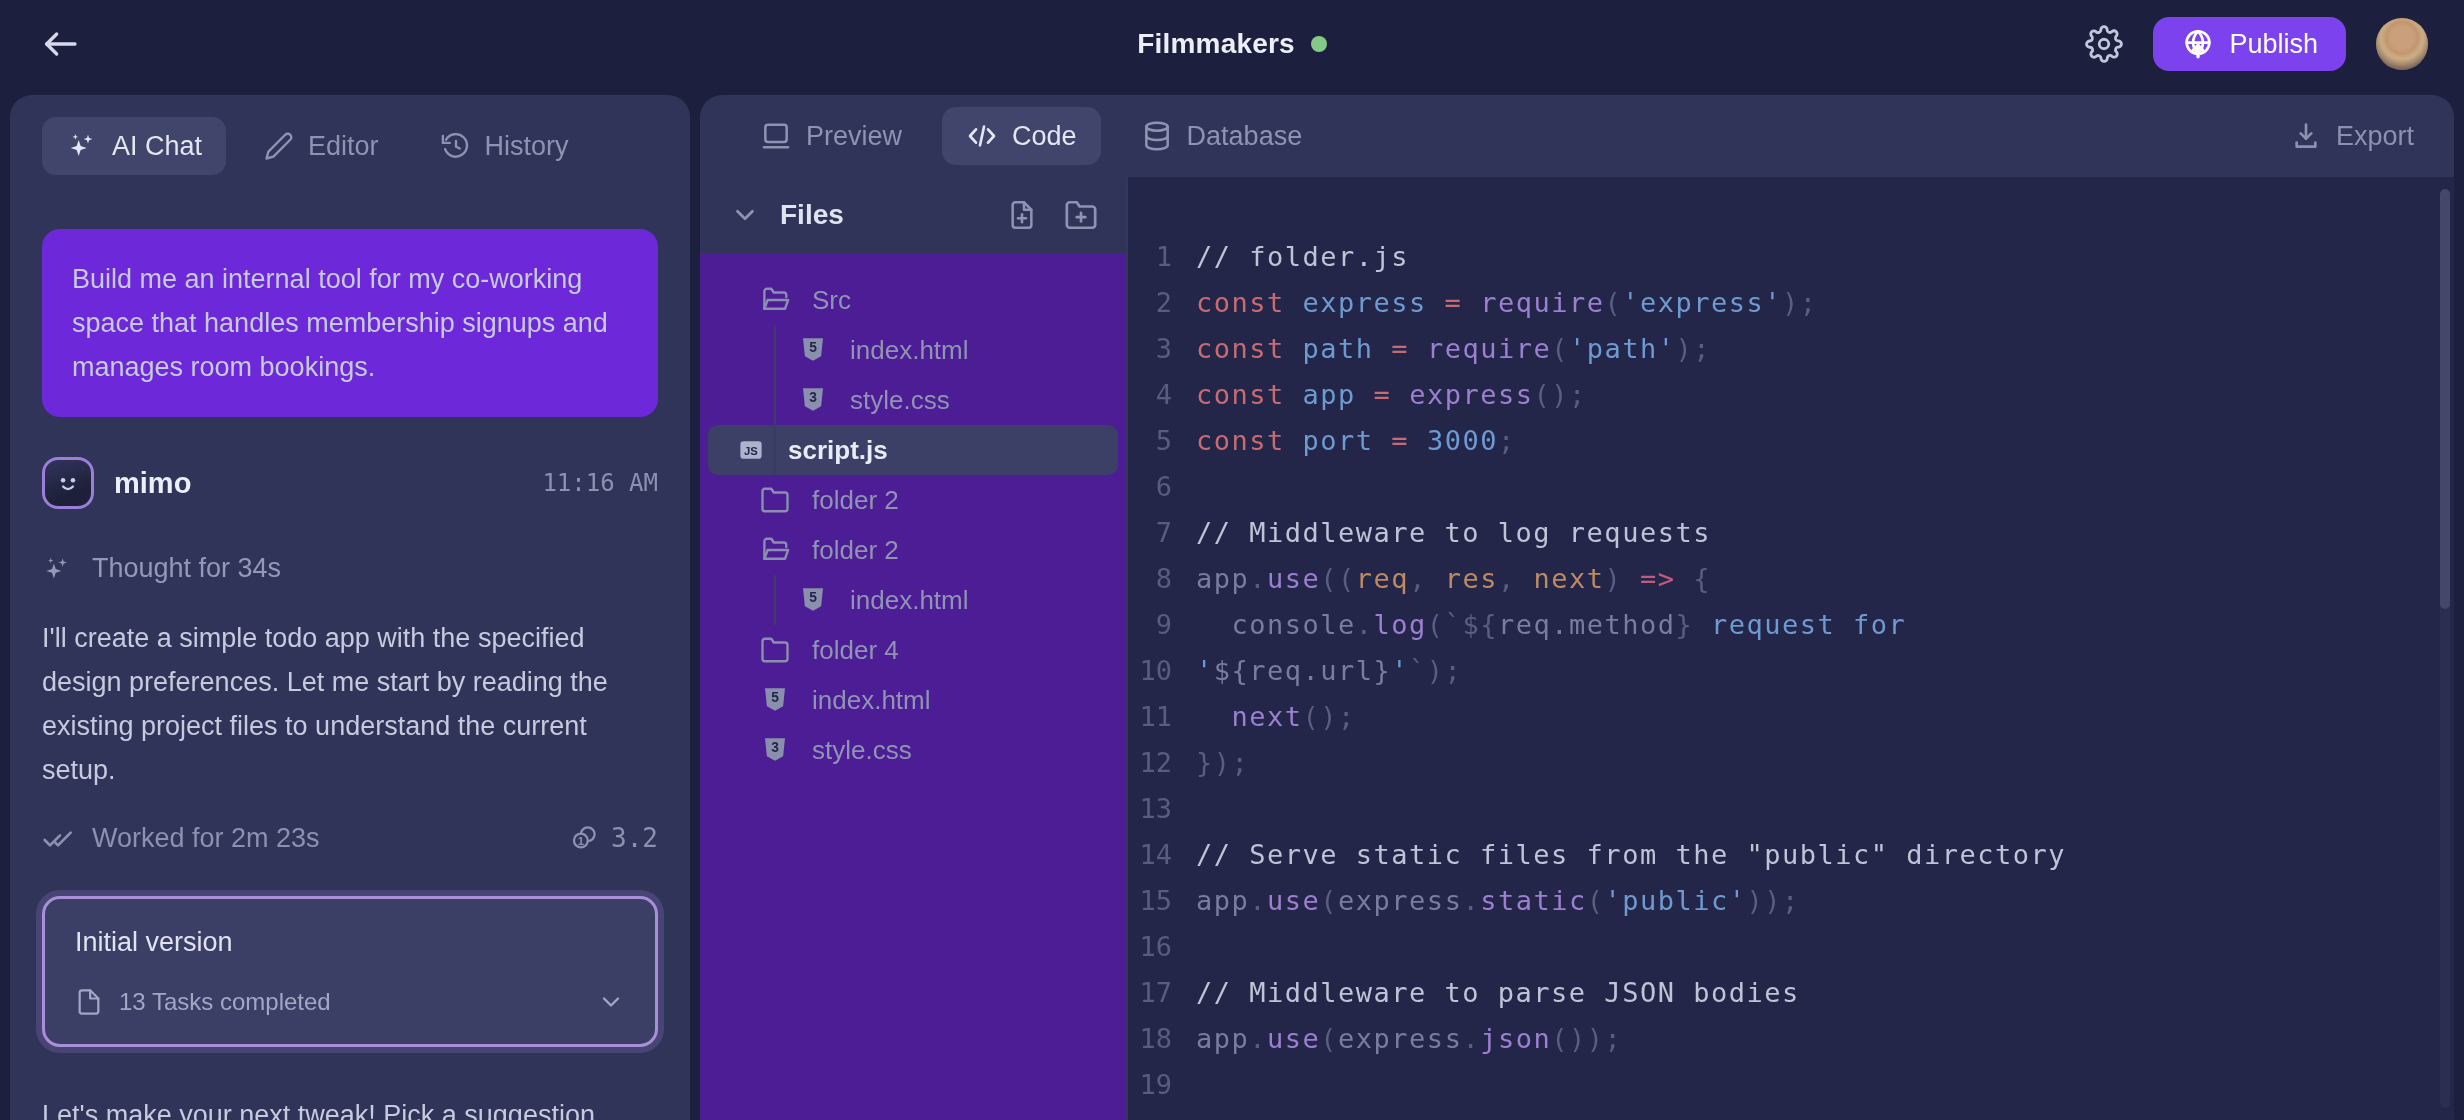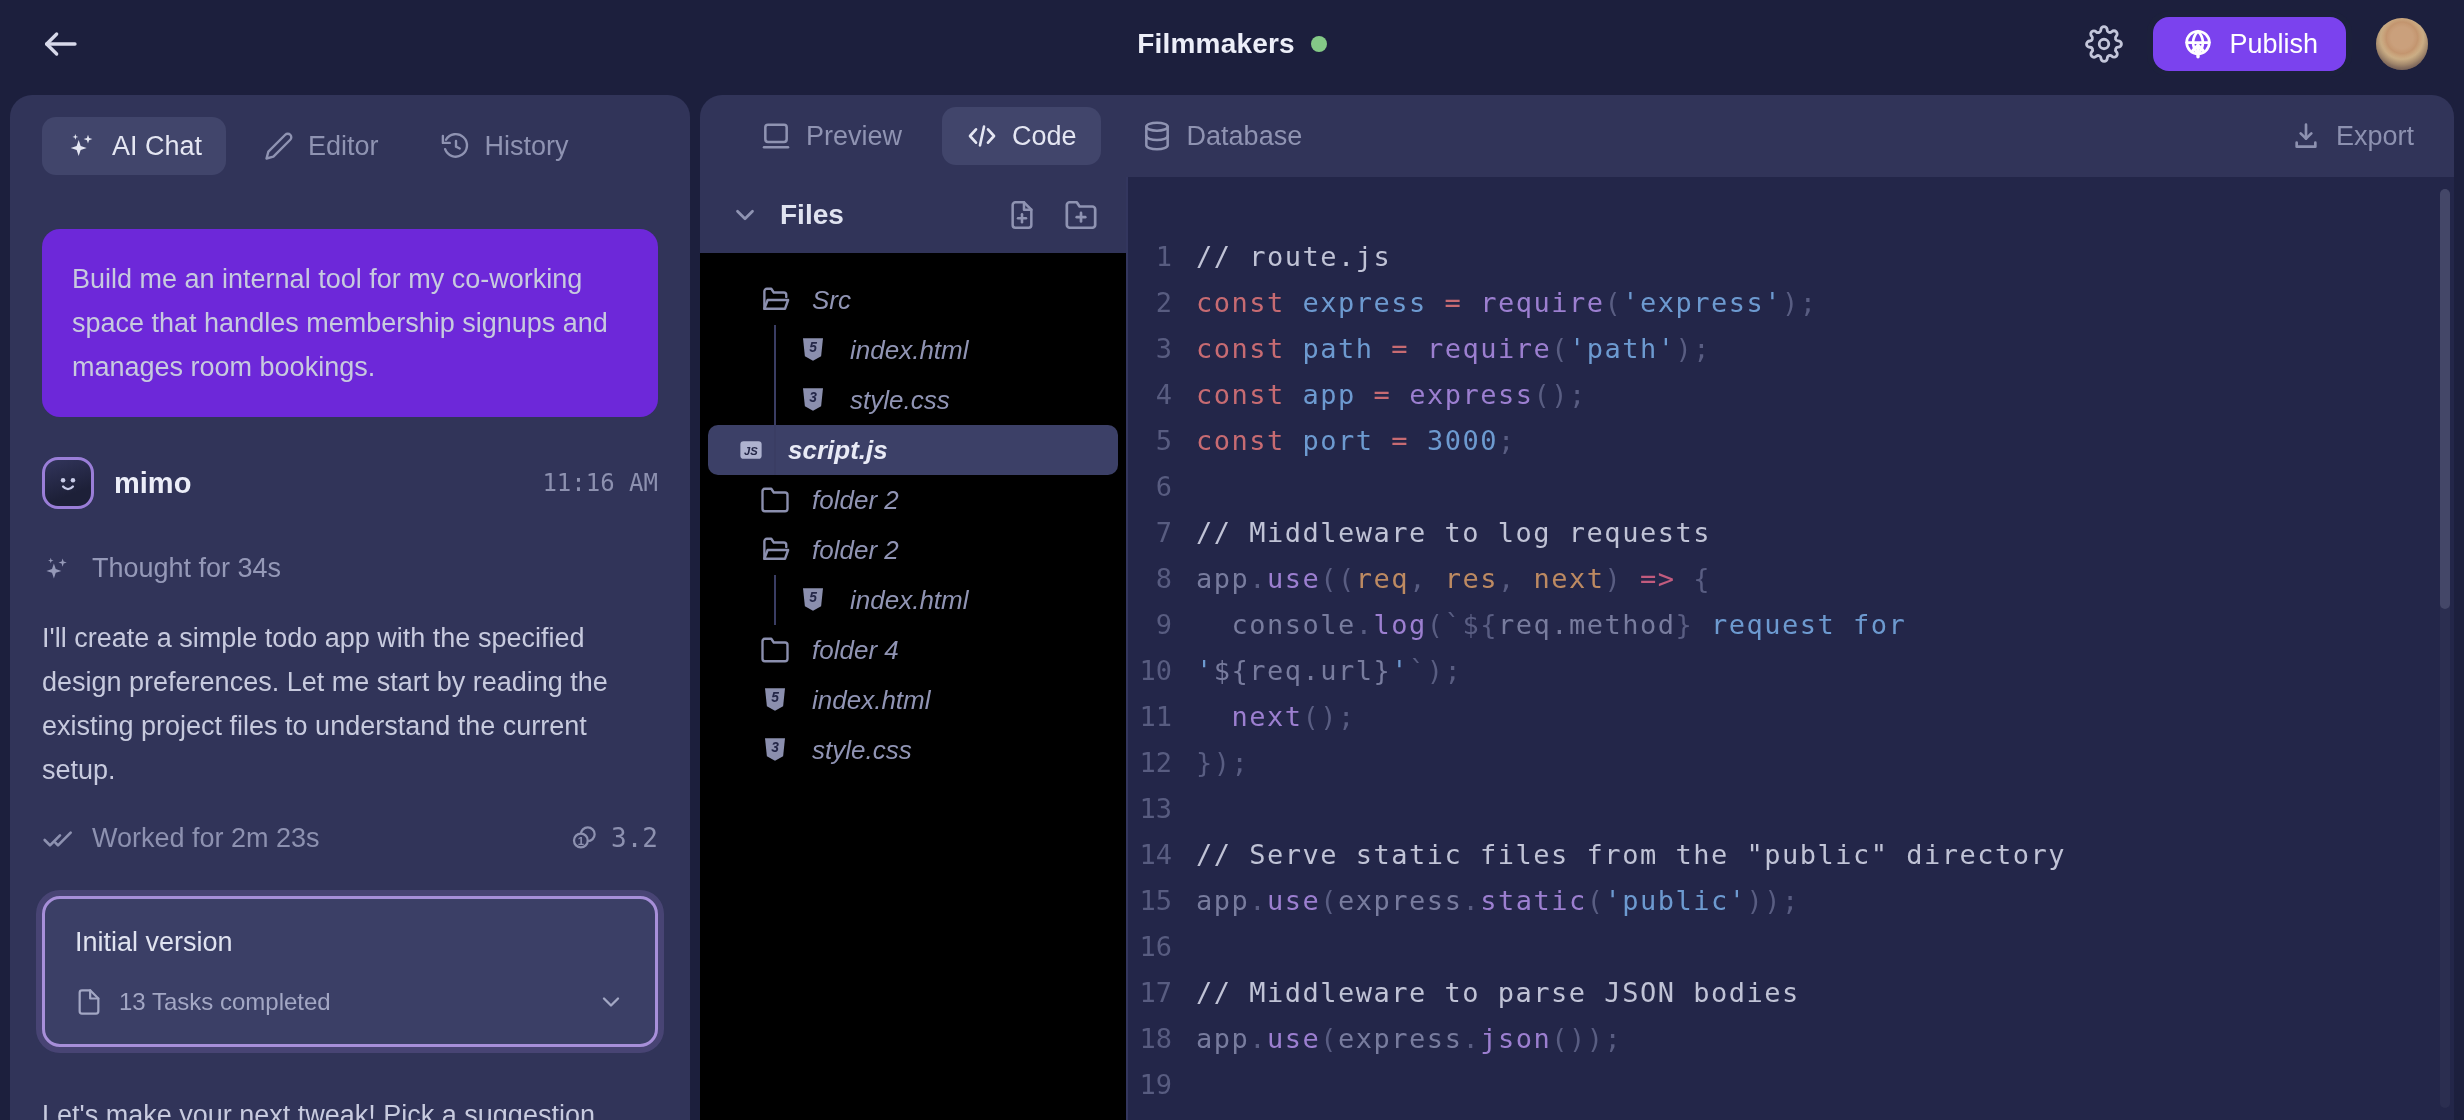--- a/index.html
+++ b/index.html
@@ -75,21 +75,21 @@
                 color:#8d91b0; font-size:27px; font-weight:500; cursor:pointer; }
 
   .ws-body { position:absolute; left:0; top:82px; right:0; bottom:0; display:flex; }
 
   
   .files-col { width:426px; flex:none; display:flex; flex-direction:column; }
   .files-header { height:76px; display:flex; align-items:center; padding:0 28px 0 30px;
                   background:#313459; color:#8f93b2; }
   .files-title { margin-left:20px; font-size:28px; font-weight:600; color:#e0e3f0; }
   .files-actions { margin-left:auto; display:flex; align-items:center; gap:26px; }
-  .files-tree { flex:1; background:#000000; padding:22px 8px 0 8px; position:relative;font-style:italic; }
+  .files-tree { flex:1; background:#4c1d95; padding:22px 8px 0 8px; position:relative; }
 
   .tree-row { position:relative; height:50px; display:flex; align-items:center;
               color:#9094b4; font-size:26px; cursor:pointer; border-radius:10px; }
   .tree-row .ticon { flex:none; display:flex; }
   .tree-row.lvl0 { padding-left:52px; }
   .tree-row.lvl1 { padding-left:90px; }
   .tree-row.selected { background:#3c4067; color:#e9ebf6; font-weight:600;padding-left:28px; }
   .tree-row .tname { margin-left:22px; white-space:nowrap; }
   .guide { position:absolute; left:66px; top:0; bottom:0; width:2px; background:#3a3d63; }
 
@@ -398,21 +398,21 @@
             </span>
             <span class="tname">style.css</span>
           </div>
         </div>
     </div>
 
     <div class="code-col">
       <div id="code-lines">
           <div class="code-line">
             <span class="code-ln">1</span>
-            <span class="code-src"><span class="tk-cm">// route.js</span></span>
+            <span class="code-src"><span class="tk-cm">// folder.js</span></span>
           </div>
           <div class="code-line">
             <span class="code-ln">2</span>
             <span class="code-src"><span class="tk-kw">const</span><span class="tk-tx"> </span><span class="tk-vr">express</span><span class="tk-tx"> </span><span class="tk-kw">=</span><span class="tk-tx"> </span><span class="tk-fn">require</span><span class="tk-pn">(</span><span class="tk-st">'express'</span><span class="tk-pn">);</span></span>
           </div>
           <div class="code-line">
             <span class="code-ln">3</span>
             <span class="code-src"><span class="tk-kw">const</span><span class="tk-tx"> </span><span class="tk-vr">path</span><span class="tk-tx"> </span><span class="tk-kw">=</span><span class="tk-tx"> </span><span class="tk-fn">require</span><span class="tk-pn">(</span><span class="tk-st">'path'</span><span class="tk-pn">);</span></span>
           </div>
           <div class="code-line">

